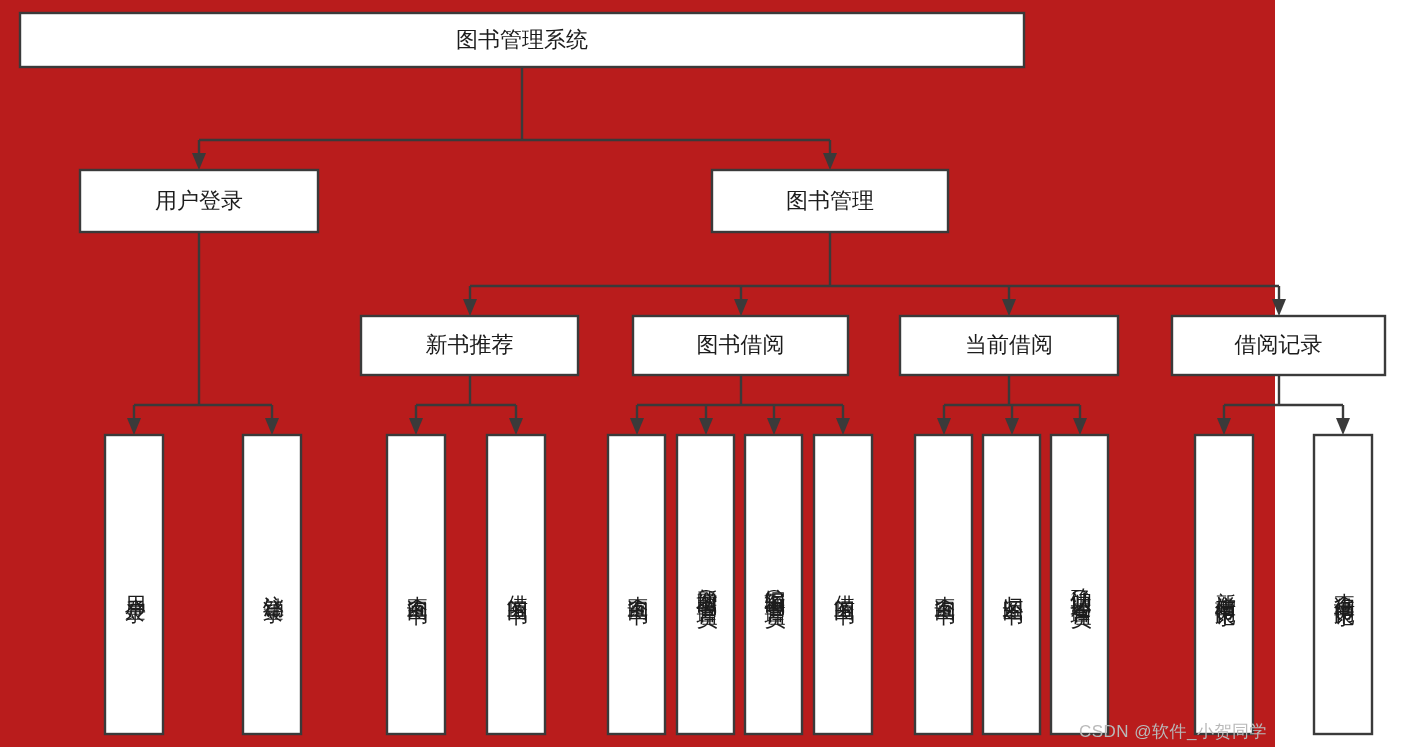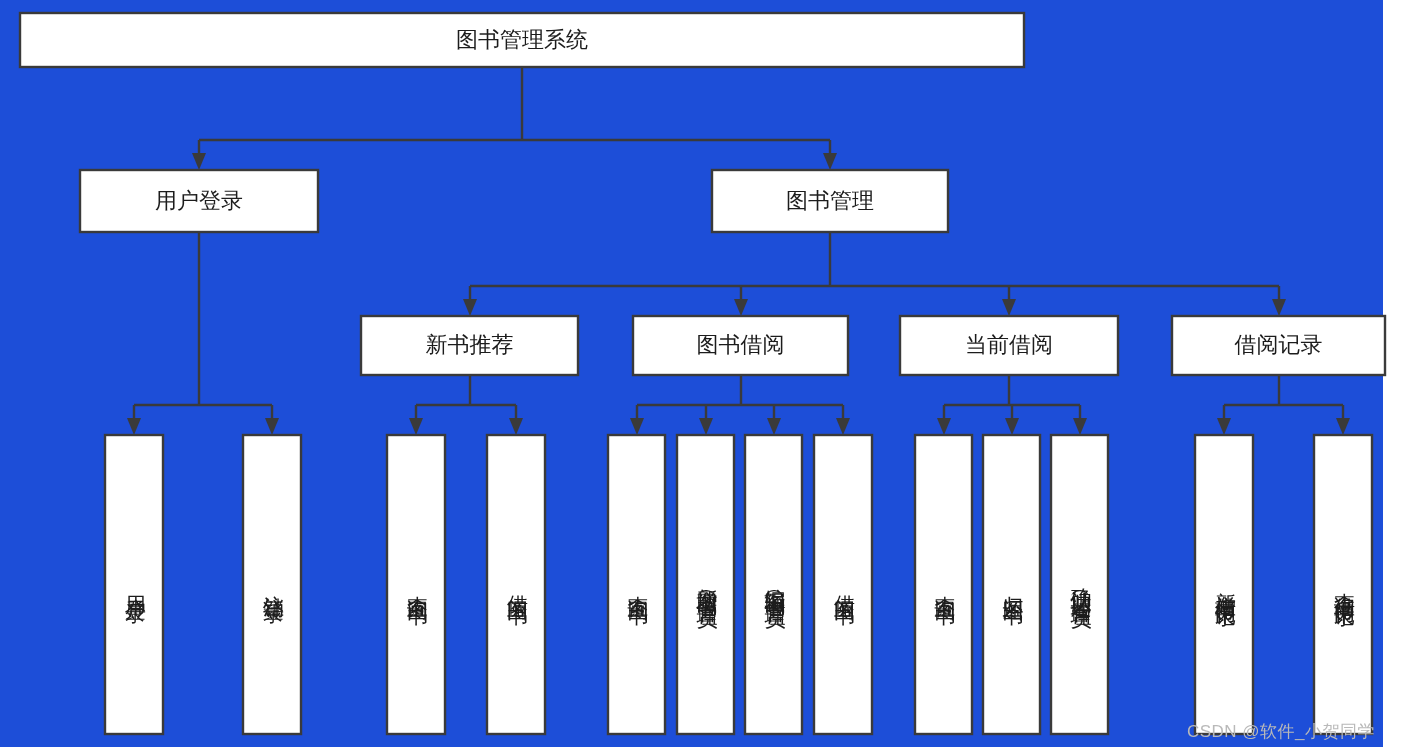--- a/index.html
+++ b/index.html
@@ -10,23 +10,23 @@
   }
   body {
     width: 1405px;
     height: 747px;
     font-family: "Liberation Sans", "DejaVu Sans", sans-serif;
     overflow: hidden;
     position: relative;
   }
   #diagram-root {
     position: relative;
-    width: 1383px;
+    width: 1275px;
     height: 747px;
-    background: #1d4ed8;
+    background: #b91c1c;
   }
   svg.diagram-canvas {
     position: absolute;
     left: 0;
     top: 0;
     width: 1405px;
     height: 747px;
     display: block;
   }
   .node-box {

